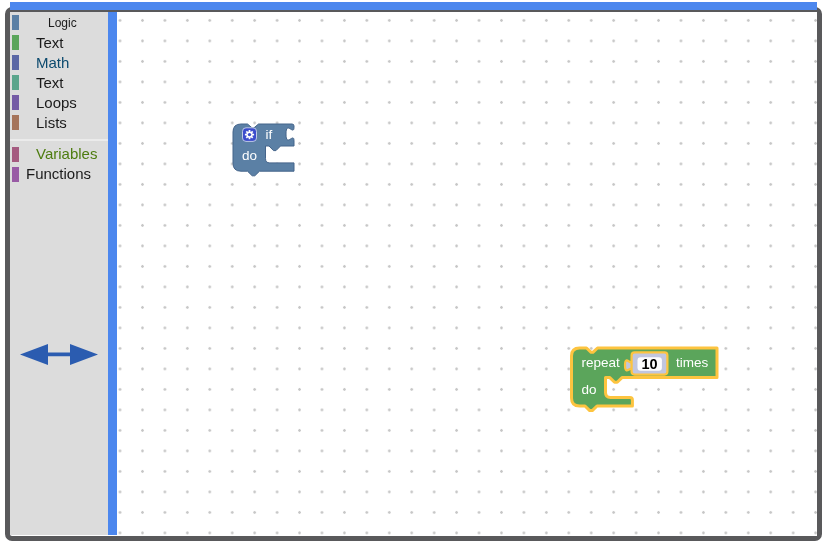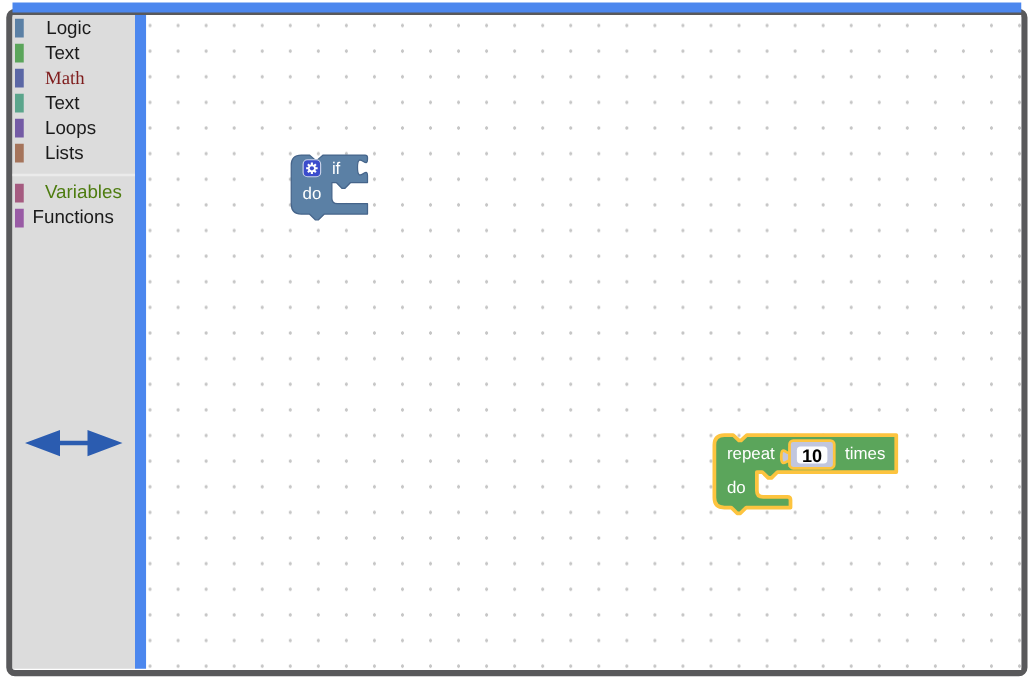--- a/index.html
+++ b/index.html
@@ -12,27 +12,27 @@
 
 <div class="abs" style="left:10px;top:2px;width:807px;height:8px;background:#4c87ee;"></div>
 
 <div class="abs" style="left:10px;top:12px;width:98px;height:523px;background:#dcdcdc;"></div>
 
 <div class="abs" style="left:108px;top:12px;width:9px;height:523px;background:#4c87ee;"></div>
 
 <div class="abs" style="left:117px;top:12px;width:700px;height:524px;background-color:#fff;background-image:radial-gradient(circle,#c6c6c6 1.15px,rgba(255,255,255,0) 1.5px);background-size:22.45px 20.5px;background-position:-8.2px -1.85px;"></div>
 
 <div class="abs" style="left:11.5px;top:15px;width:7.3px;height:15px;background:#5b80a5;"></div>
-<div class="abs" style="left:37px;top:14.5px;font-size:15px;color:#1a1a1a;line-height:16px;">Logic</div>
+<div class="abs" style="left:48px;top:14.5px;font-size:12px;color:#1a1a1a;line-height:16px;">Logic</div>
 
 <div class="abs" style="left:11.5px;top:35px;width:7.3px;height:15px;background:#5ba55b;"></div>
 <div class="abs" style="left:36px;top:34.5px;font-size:15px;color:#1a1a1a;line-height:16px;">Text</div>
 
 <div class="abs" style="left:11.5px;top:55px;width:7.3px;height:15px;background:#5b67a5;"></div>
-<div class="abs" style="left:36px;top:54.5px;font-size:15px;color:#7f1d1d;line-height:16px;font-family:Liberation Serif, serif;">Math</div>
+<div class="abs" style="left:36px;top:54.5px;font-size:15px;color:#0c4a6e;line-height:16px;">Math</div>
 
 <div class="abs" style="left:11.5px;top:75px;width:7.3px;height:15px;background:#5ba58c;"></div>
 <div class="abs" style="left:36px;top:74.5px;font-size:15px;color:#1a1a1a;line-height:16px;text-align:right;">Text</div>
 
 <div class="abs" style="left:11.5px;top:95px;width:7.3px;height:15px;background:#745ba5;"></div>
 <div class="abs" style="left:36px;top:94.5px;font-size:15px;color:#1a1a1a;line-height:16px;">Loops</div>
 
 <div class="abs" style="left:11.5px;top:115px;width:7.3px;height:15px;background:#a5745b;"></div>
 <div class="abs" style="left:36px;top:114.5px;font-size:15px;color:#1a1a1a;line-height:16px;">Lists</div>
 

